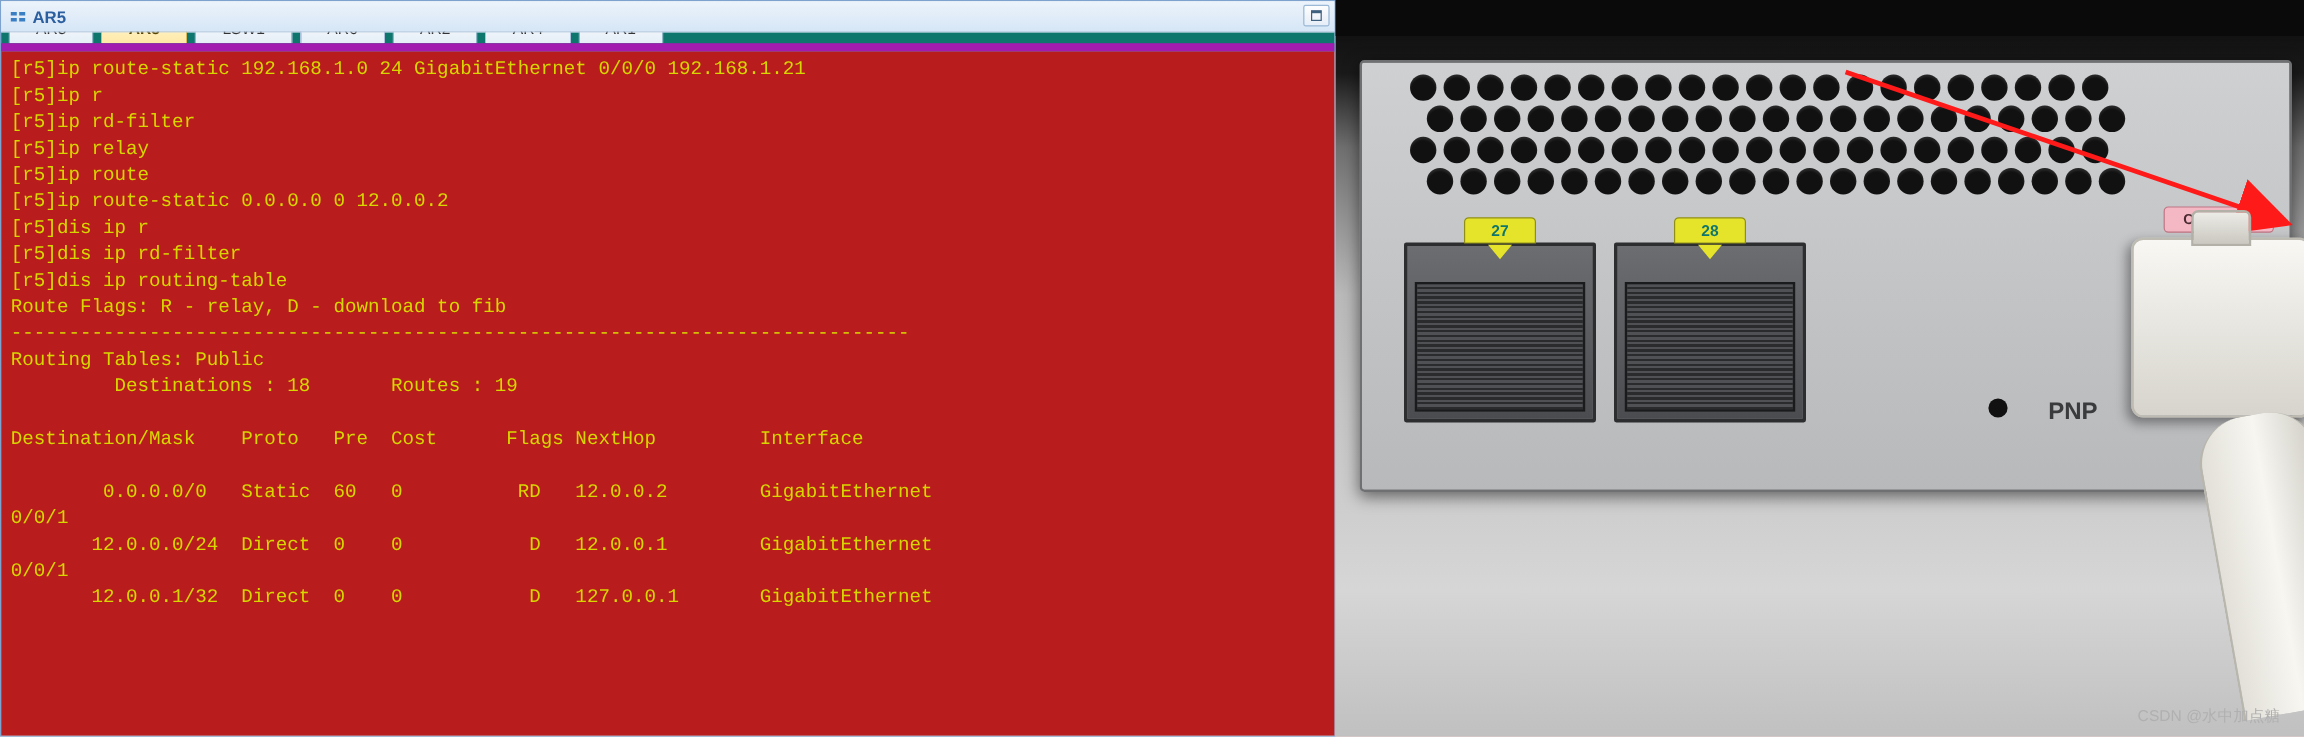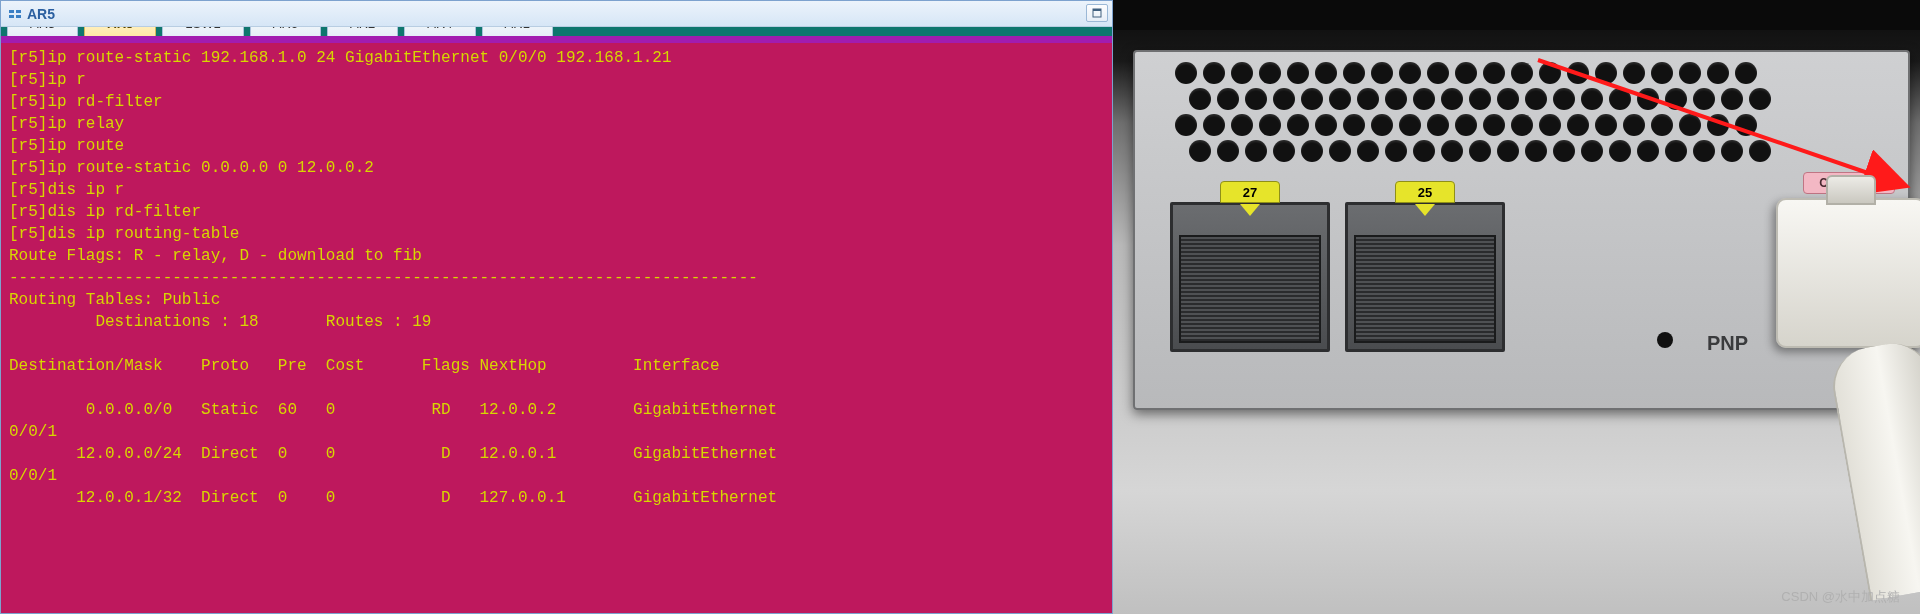--- a/index.html
+++ b/index.html
@@ -7,31 +7,31 @@
   .wrap { display: flex; width: 1920px; height: 614px; }
   .left-pane { width: 1113px; height: 614px; border: 1px solid #7da2ce; display: flex; flex-direction: column; background: #dfeaf5; }
   .title-bar { height: 26px; background: linear-gradient(#ecf3fb,#d6e6f6); display: flex; align-items: center; padding: 0 6px; border-bottom: 1px solid #b8cde2; position: relative; }
   .title-bar .logo { width: 16px; height: 16px; margin-right: 4px; display:inline-flex; align-items:center; justify-content:center; }
   .title-text { color: #2b5fa0; font-weight: bold; font-size: 14px; }
   .win-btns { position: absolute; right: 4px; top: 3px; display: flex; gap: 2px; }
   .win-btn { width: 22px; height: 18px; border: 1px solid #9bb8d6; background: linear-gradient(#fdfdfe,#e7eef7); border-radius: 2px; display:flex; align-items:center; justify-content:center; font-size:10px; color:#40607f; }
   .tab-row { height: 16px; background: #0f766e; display: flex; align-items: flex-end; padding: 0 6px; gap: 6px; border-bottom: 7px solid #a21caf; }
   .tab { height: 26px; padding: 0 22px; border: 1px solid #a9c1da; border-bottom: none; border-radius: 4px 4px 0 0; background: linear-gradient(#fdfefe,#e5eef7); display: flex; align-items: center; color: #333; font-size: 13px; cursor: pointer; }
   .tab.active { background: linear-gradient(#fff8df,#ffe9a6); border-color: #d6b95b; font-weight: bold; color: #594400; }
-  .terminal { flex: 1; background: #be185d; color: #d7d700; font-family: "Courier New", monospace; font-size: 16px; line-height: 22px; padding: 4px 8px; overflow: hidden; white-space: pre; }
+  .terminal { flex: 1; background: #b91c1c; color: #d7d700; font-family: "Courier New", monospace; font-size: 16px; line-height: 22px; padding: 4px 8px; overflow: hidden; white-space: pre; }
   .right-pane { width: 807px; height: 614px; position: relative; background: linear-gradient(180deg,#0a0a0a 0%, #1a1a1a 10%, #6f6f6f 20%, #b9b9b9 40%, #d6d6d6 80%, #c0c0c0 100%); }
   .dev-top { position:absolute; top:0; left:0; right:0; height:30px; background:#0a0a0a; }
   .device-body { position:absolute; top:50px; left:20px; right:10px; height:360px; background:linear-gradient(#cfd0d2,#b8b9bb); border:2px solid #6f7072; border-radius:4px; box-shadow:0 4px 12px rgba(0,0,0,0.5); }
   .vent-area { position:absolute; top:10px; left:40px; width:640px; height:100px; }
   .vent-row { display:flex; gap:6px; margin-bottom:4px; }
   .vent-hole { width:22px; height:22px; background:#111; border-radius:50%; box-shadow: inset 0 2px 2px rgba(255,255,255,0.1); }
   .sfp-slot { position:absolute; top:150px; width:160px; height:150px; background: linear-gradient(#6b6d70,#4a4c4f); border:3px solid #2d2e30; border-radius:2px; }
   .sfp-slot.s1 { left:35px; }
   .sfp-slot.s2 { left:210px; }
-  .port-label { width:60px; height:22px; background:#e6e42a; border:1px solid #8f8f18; border-radius:4px 4px 0 0; position:absolute; top:-24px; left:50%; transform:translateX(-50%); display:flex; align-items:center; justify-content:center; font-weight:bold; font-size:13px; color:#000000; }
+  .port-label { width:60px; height:22px; background:#e6e42a; border:1px solid #8f8f18; border-radius:4px 4px 0 0; position:absolute; top:-24px; left:50%; transform:translateX(-50%); display:flex; align-items:center; justify-content:center; font-weight:bold; font-size:13px; color:#0f766e; }
   .port-tri { position:absolute; top:-1px; left:50%; transform:translateX(-50%); width:0; height:0; border-left:10px solid transparent; border-right:10px solid transparent; border-top:12px solid #e6e42a; }
   .sfp-cage { position:absolute; top:30px; left:6px; right:6px; bottom:6px; background:repeating-linear-gradient(0deg,#2a2b2d 0 2px,#4f5154 2px 4px); border:2px solid #1a1b1c; }
   .console-label { position:absolute; top:172px; right:25px; width:92px; height:22px; background:#f3b8c4; border:1px solid #c07584; border-radius:4px; display:flex; align-items:center; justify-content:center; font-size:12px; font-weight:bold; color:#4a2a31; }
   .pnp-label { position:absolute; top:280px; right:160px; font-size:20px; font-weight:bold; color:#3a3b3d; }
   .pnp-hole { position:absolute; top:280px; right:235px; width:16px; height:16px; background:#111; border-radius:50%; }
   .cable-plug { position:absolute; top:198px; right:-6px; width:150px; height:150px; background:linear-gradient(#f8f7f3,#d6d4cc); border:2px solid #bdbbb2; border-radius:10px; box-shadow:-3px 4px 10px rgba(0,0,0,0.4); }
   .cable-clip { position:absolute; top:-25px; left:50%; transform:translateX(-50%); width:50px; height:30px; background:linear-gradient(#ecebe6,#cac8c0); border:2px solid #b2b0a7; border-radius:6px 6px 0 0; }
   .cable-cord { position:absolute; top:346px; right:-6px; width:100px; height:250px; background:linear-gradient(90deg,#e2e0d8,#f7f6f1,#d0cec6); border-left:2px solid #b8b6ad; border-right:2px solid #b8b6ad; border-radius:40px 40px 0 0; transform:rotate(-10deg); transform-origin:top center; }
   .arrow-svg { position:absolute; top:50px; left:420px; width:390px; height:160px; pointer-events:none; }
   .watermark { position:absolute; right:20px; bottom:8px; color:#b0b0b0; font-size:13px; }
@@ -200,21 +200,21 @@
             <div class="vent-hole"></div>
             <div class="vent-hole"></div>
           </div>
         </div>
       <div class="sfp-slot s1">
         <div class="port-label">27</div>
         <div class="port-tri"></div>
         <div class="sfp-cage"></div>
       </div>
       <div class="sfp-slot s2">
-        <div class="port-label">25</div>
+        <div class="port-label">28</div>
         <div class="port-tri"></div>
         <div class="sfp-cage"></div>
       </div>
       <div class="pnp-hole"></div>
       <div class="pnp-label">PNP</div>
     </div>
     <div class="console-label">CONSOLE</div>
     <svg class="arrow-svg" viewBox="0 0 390 160">
       <defs>
           <marker id="ah" markerWidth="12" markerHeight="12" refX="10" refY="6" orient="auto">

